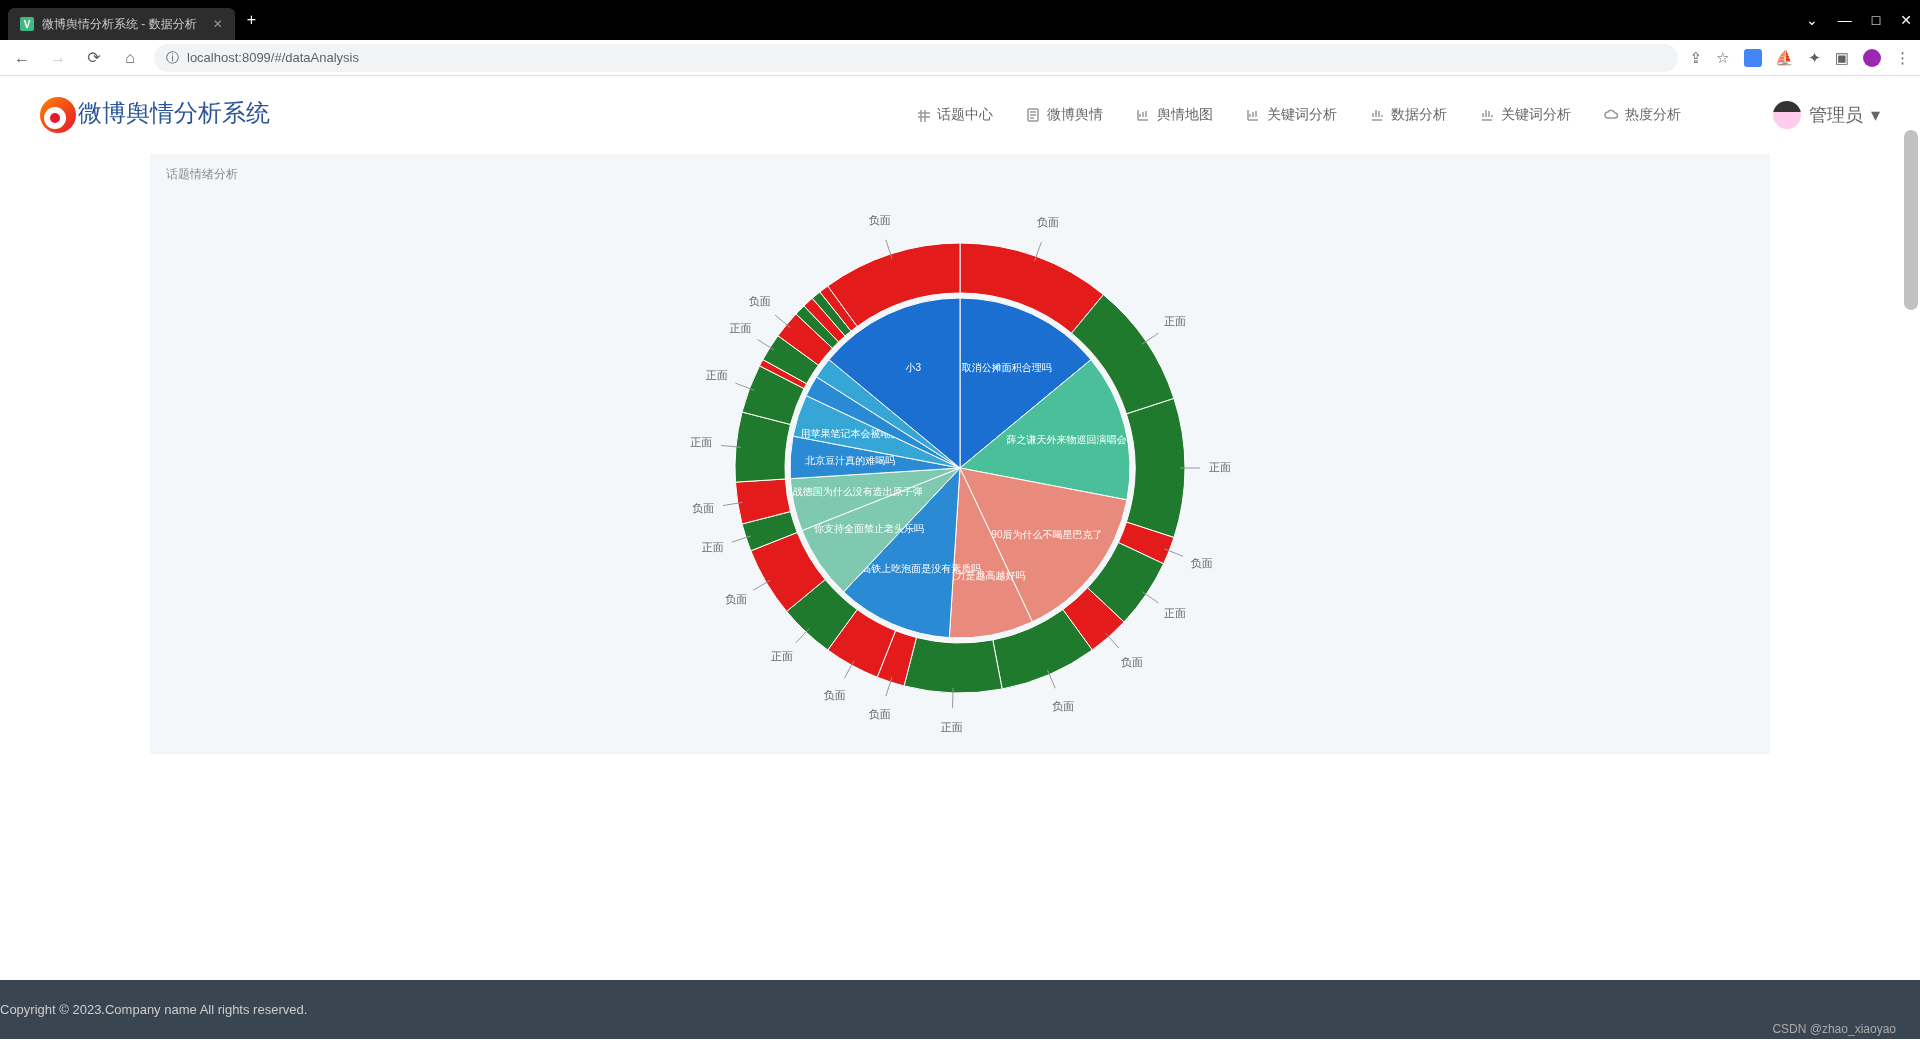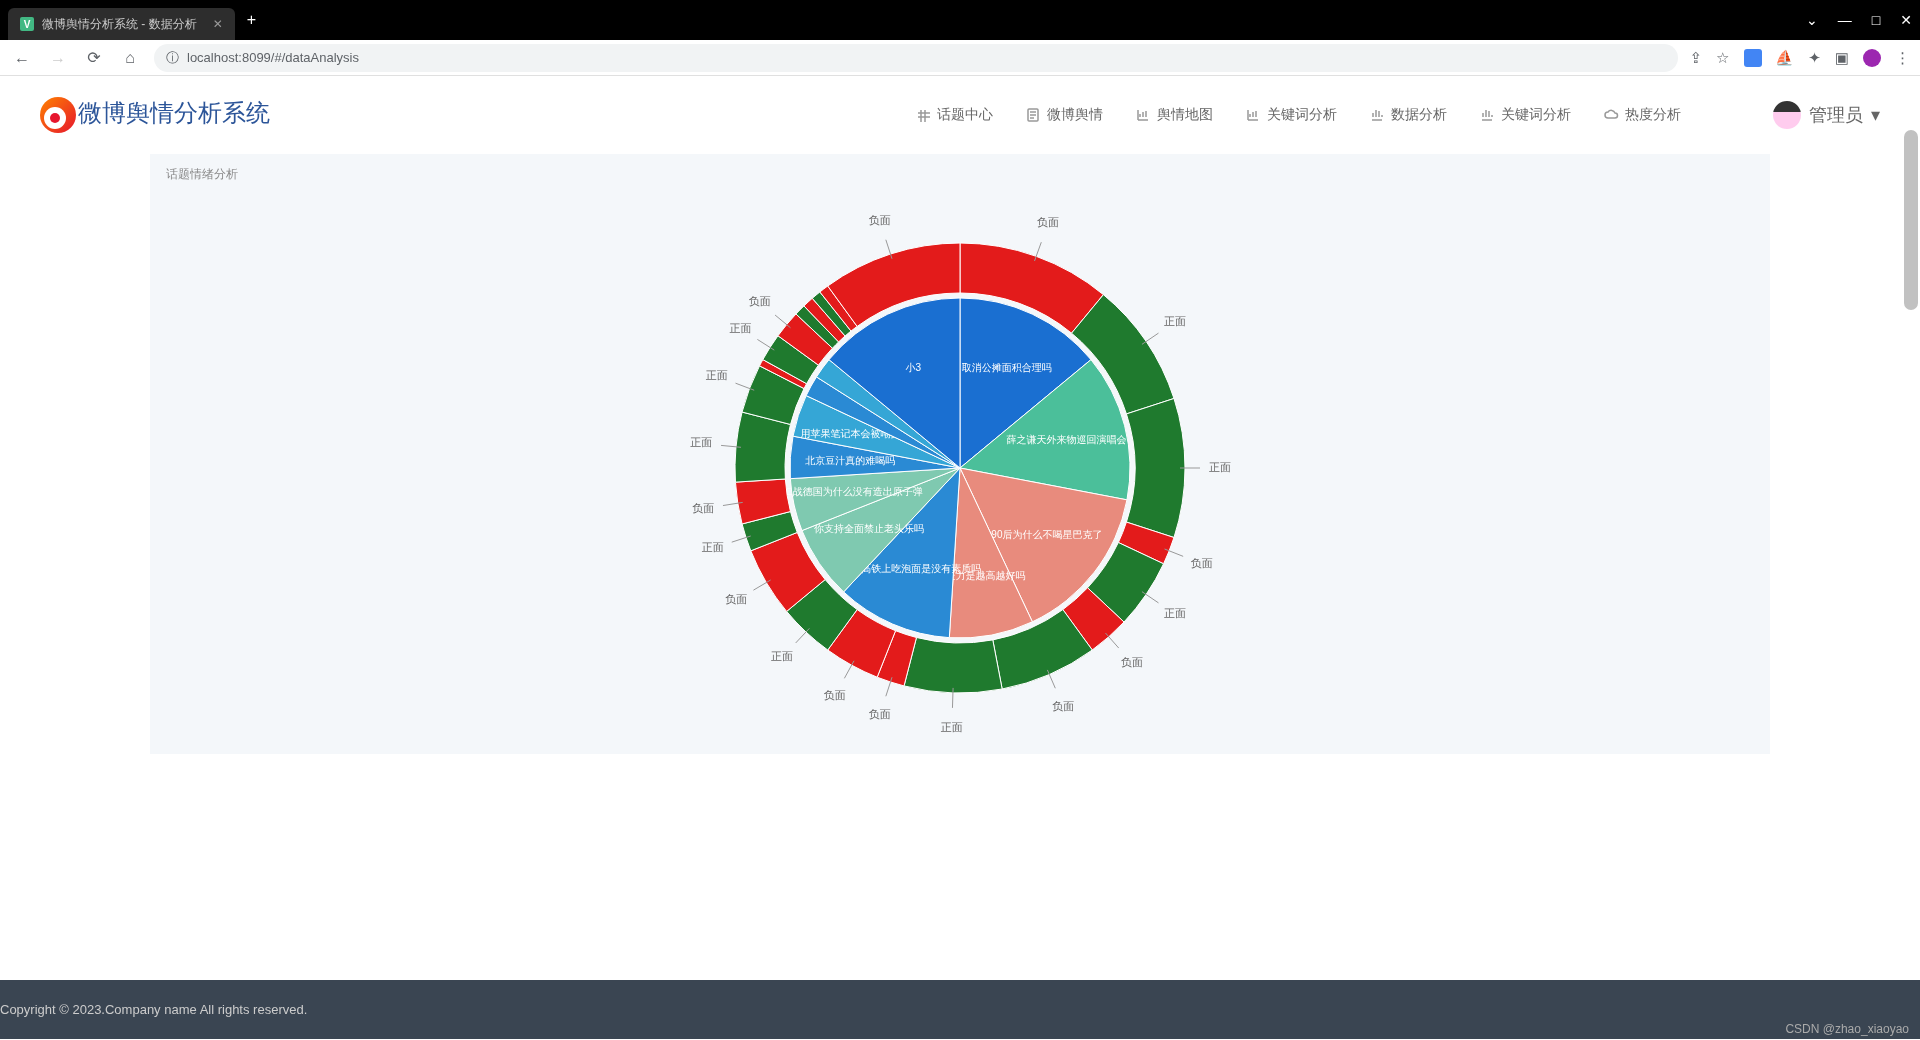--- a/index.html
+++ b/index.html
@@ -24,21 +24,21 @@
 .nav{margin-left:auto;display:flex;gap:32px;}
 .nav-item{display:flex;align-items:center;gap:6px;font-size:14px;color:#666;cursor:pointer}
 .nav-item svg{width:16px;height:16px;stroke:#999;fill:none;stroke-width:1.5}
 .user{display:flex;align-items:center;gap:8px;margin-left:60px;font-size:18px;color:#666}
 .avatar{width:28px;height:28px;border-radius:50%;background:linear-gradient(#333 40%,#fce 40%)}
 .content{padding:0 150px;min-height:calc(100vh - 154px - 60px)}
 .chart-panel{background:#f4f7fa;padding:12px 16px;position:relative;height:600px}
 .chart-title{font-size:12px;color:#888}
 .chart-svg{display:block;margin:0 auto}
 .footer{background:#3a4552;color:#ccc;text-align:left;padding:22px 0;font-size:13px}
-.watermark{position:fixed;bottom:4px;right:11px;font-size:12px;color:#aaa}
+.watermark{position:fixed;bottom:4px;right:24px;font-size:12px;color:#aaa}
 .scrollbar{position:fixed;right:2px;top:130px;width:14px;height:180px;background:#c1c1c1;border-radius:7px}
 .arc-label{font-size:11px;fill:#666}
 .inner-label{font-size:10px;fill:#fff}
 </style>
 </head>
 <body>
 
 <div class="titlebar">
   <div class="tab">
     <span class="favicon">V</span>

